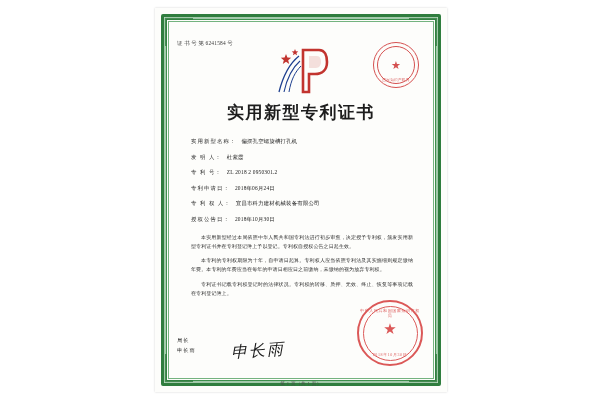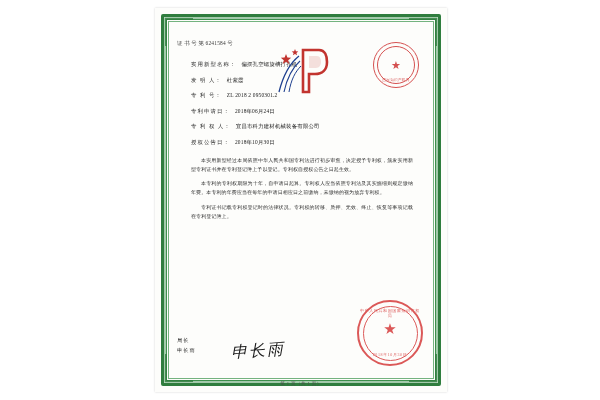--- a/index.html
+++ b/index.html
@@ -263,20 +263,21 @@
           <polygon points="22,3 22.9,5.3 25.3,5.4 23.4,6.9 24.1,9.3 22,7.9 19.9,9.3 20.6,6.9 18.7,5.4 21.1,5.3" fill="#c2342f"></polygon>
         </svg>
       </div>
 
       <div class="seal-top">
         <div class="inner-ring"></div>
         <div class="seal-star">★</div>
         <div class="seal-text">国家知识产权局</div>
       </div>
 
+      <div class="title">实用新型专利证书</div>
 
       <div class="fields">
         <div class="field-row">
           <span class="field-label">实用新型名称：</span>
           <span class="field-value">偏摆孔空螺旋槽打孔机</span>
         </div>
         <div class="field-row">
           <span class="field-label">发 明 人：</span>
           <span class="field-value">杜紫霞</span>
         </div>

